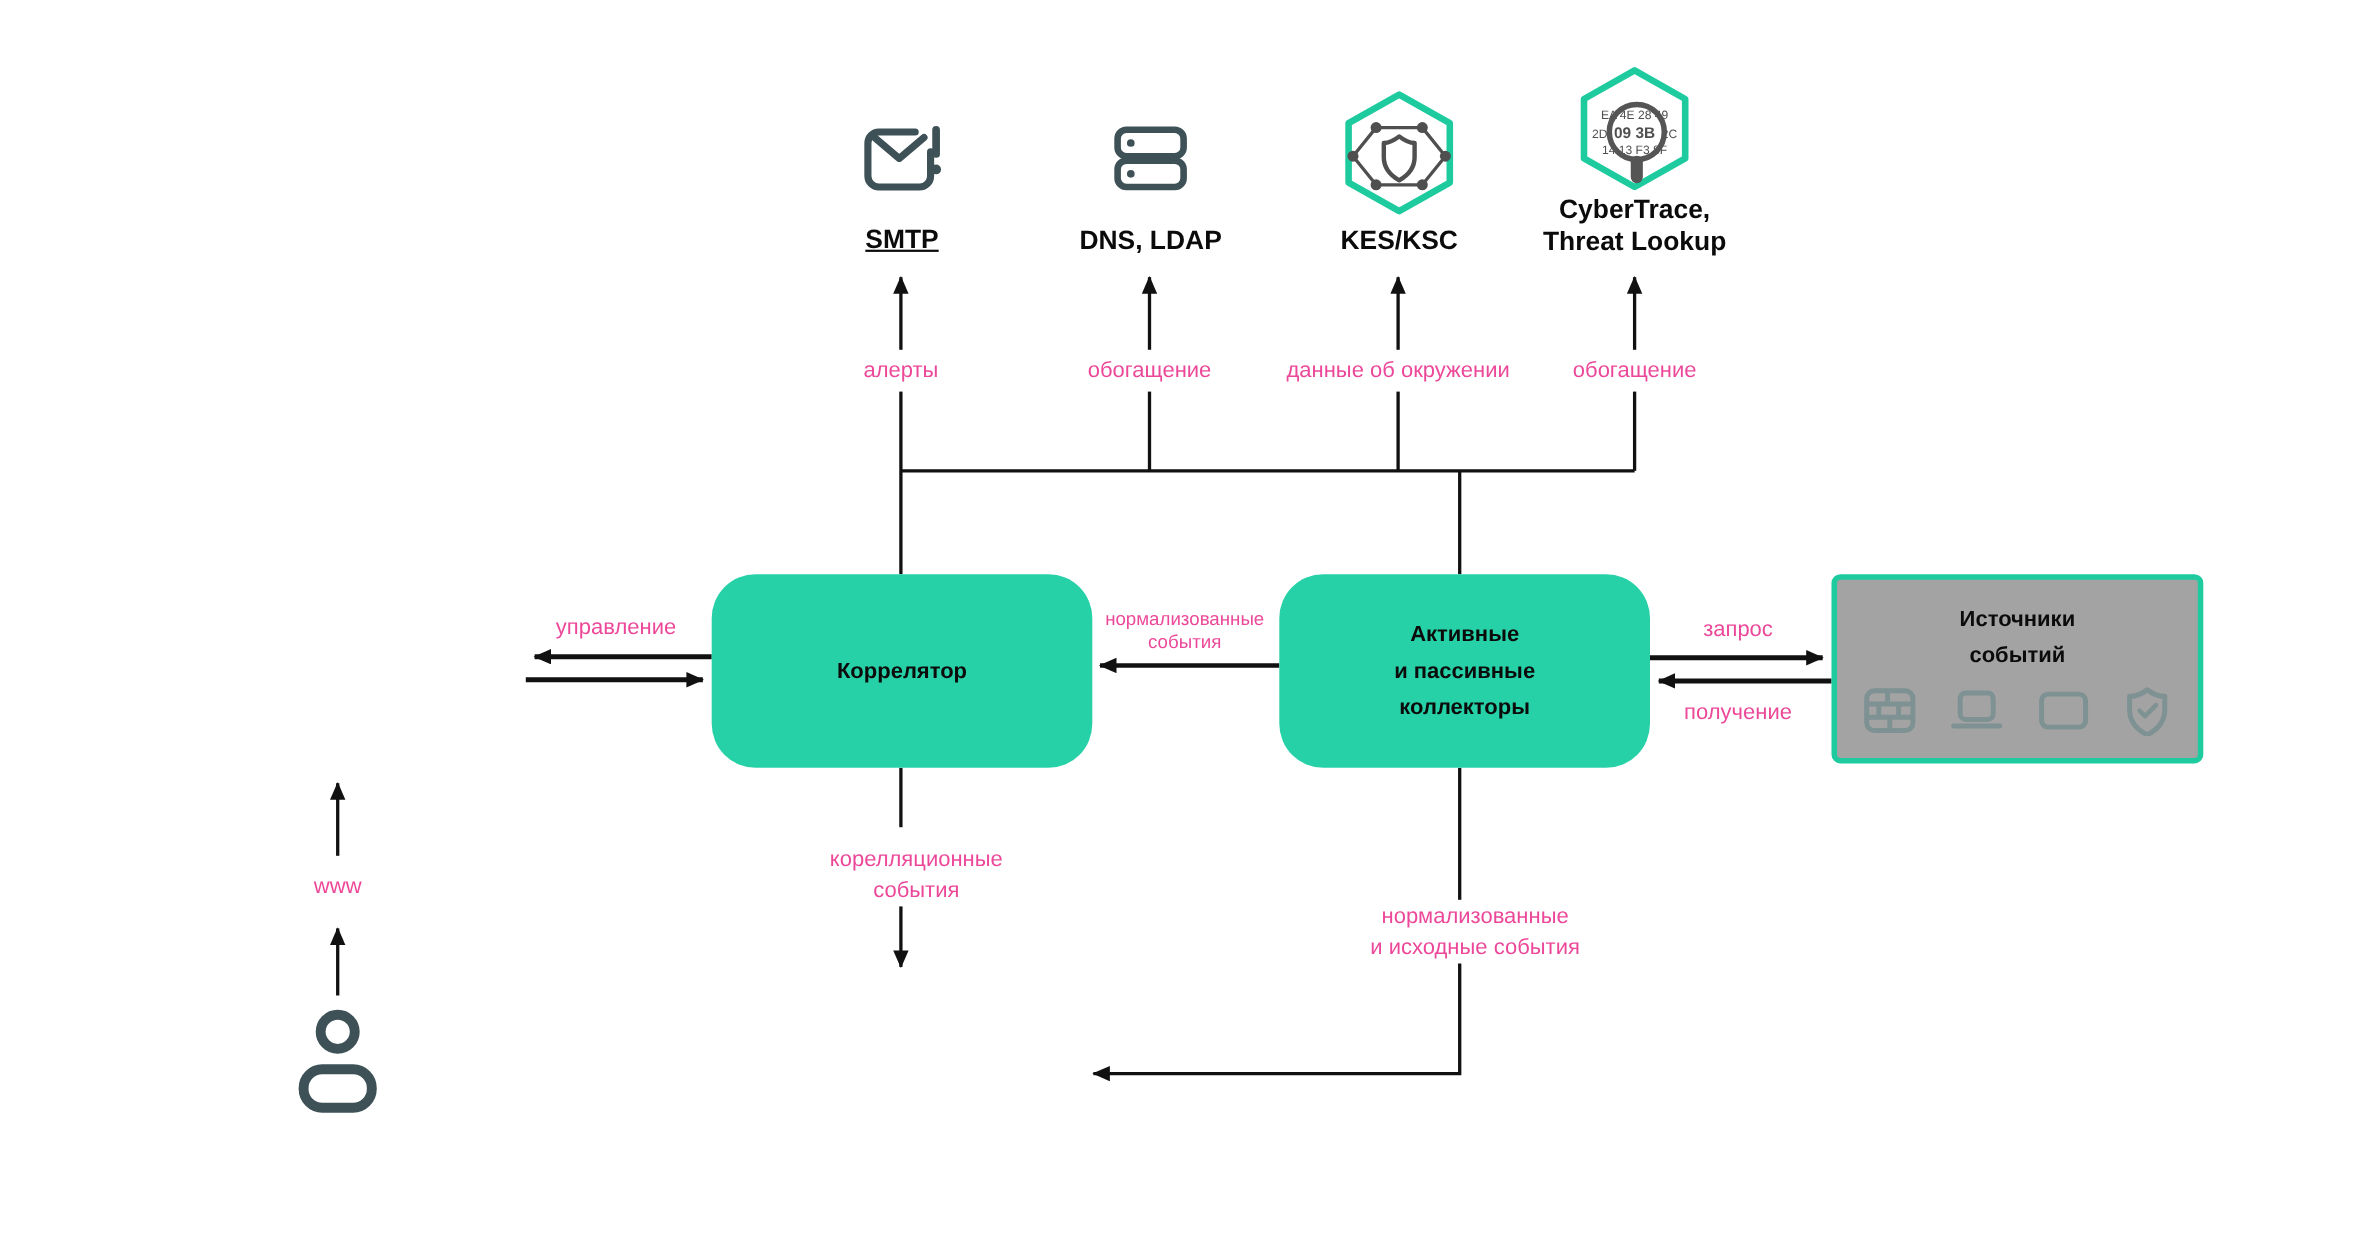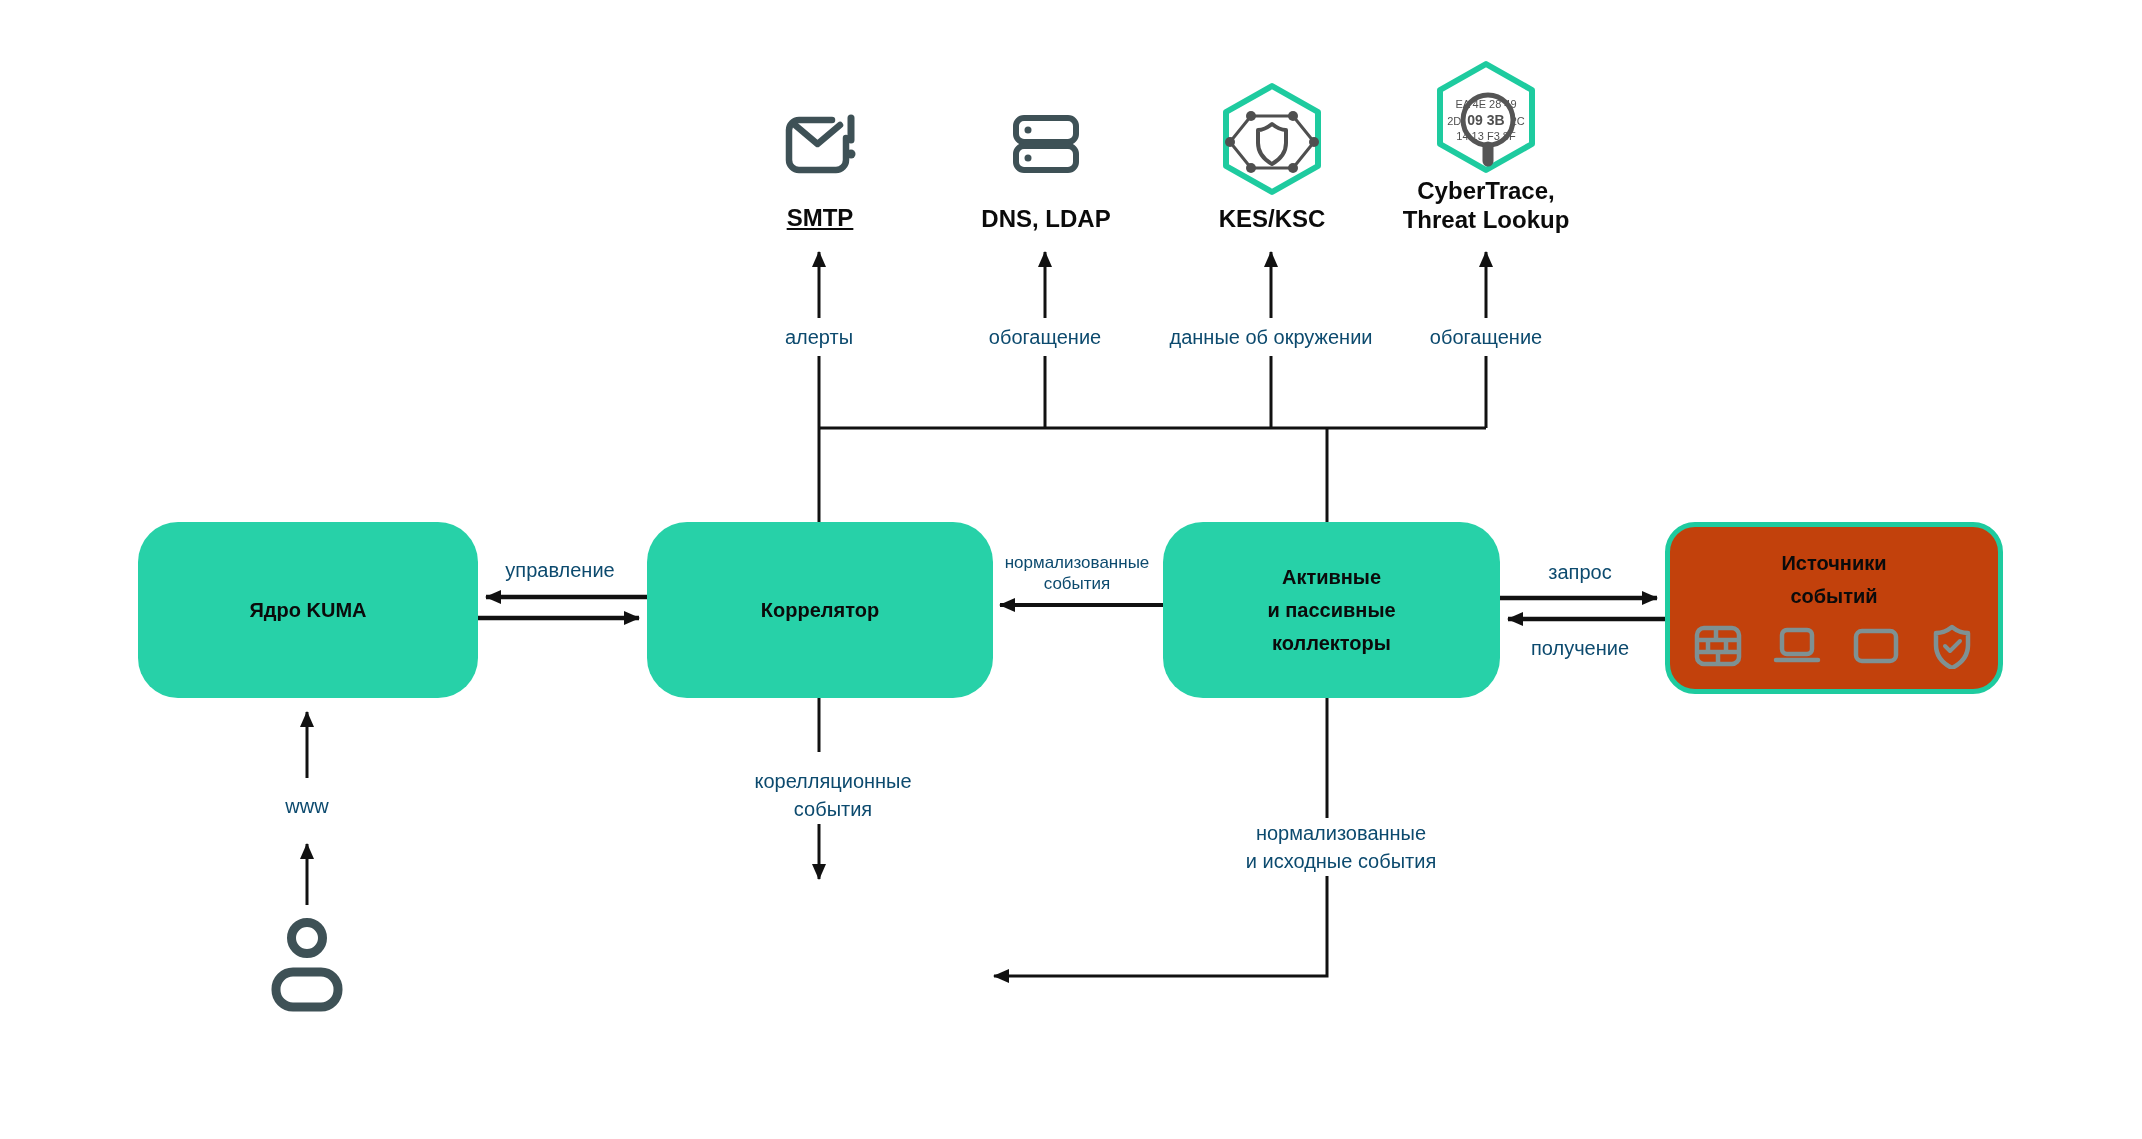--- a/index.html
+++ b/index.html
@@ -22,30 +22,30 @@
 
   .abs { position: absolute; }
 
   .node {
     position: absolute; display: flex; flex-direction: column;
     align-items: center; justify-content: center; text-align: center;
     border-radius: 40px; font-weight: bold; font-size: 20px; line-height: 33px;
     color: var(--ink);
   }
   .node.teal { background: var(--accent); }
-  .node.outline { background: #c2410c; border: 5px solid var(--teal); border-radius: 30px; }
+  .node.outline { background: #a3a3a3; border: 5px solid var(--teal); border-radius: 8px; }
   .node.small-title { font-size: 24px; line-height: 31px; }
 
   .svc-label {
     position: absolute; transform: translateX(-50%); text-align: center;
     font-weight: bold; font-size: 24px; line-height: 29px; white-space: nowrap;
   }
   .flow-label {
     position: absolute; transform: translateX(-50%); text-align: center;
-    font-size: 20px; line-height: 24px; color: #0c4a6e; white-space: nowrap;
+    font-size: 20px; line-height: 24px; color: #ec4899; white-space: nowrap;
   }
   .flow-label.sm { font-size: 17px; line-height: 21px; }
   .flow-label.two { line-height: 28px; margin-left: 14px; }
 
   .icons-row { display: flex; align-items: center; gap: 30px; margin-top: 10px; }
   .src-icon { color: var(--muted); }
   .dark-icon { color: var(--dark); }
   .teal-hex { color: var(--teal); }
   .hex-inner { color: #4f4f4f; }
   .hex-text { fill: #4f4f4f; font-family: "Liberation Sans", sans-serif; }
@@ -139,23 +139,20 @@
   <div class="svc-label" style="left:1486px; top:176px;">
     <div>CyberTrace,</div>
     <div>Threat Lookup</div>
   </div>
 
   <div class="flow-label" style="left:819px; top:325px;">алерты</div>
   <div class="flow-label" style="left:1045px; top:325px;">обогащение</div>
   <div class="flow-label" style="left:1271px; top:325px;">данные об окружении</div>
   <div class="flow-label" style="left:1486px; top:325px;">обогащение</div>
 
-  <div class="node teal" style="left:138px; top:522px; width:340px; height:176px;">
-    <div>Ядро KUMA</div>
-  </div>
 
   <div class="node teal" style="left:647px; top:522px; width:346px; height:176px;">
     <div>Коррелятор</div>
   </div>
 
   <div class="node teal" style="left:1163px; top:522px; width:337px; height:176px;">
     <div>Активные</div>
     <div>и пассивные</div>
     <div>коллекторы</div>
   </div>

